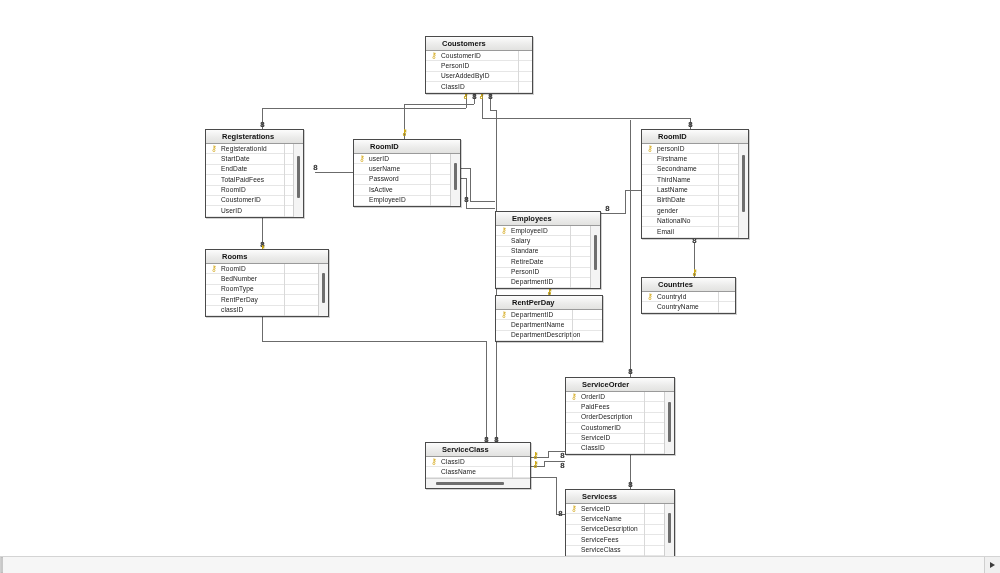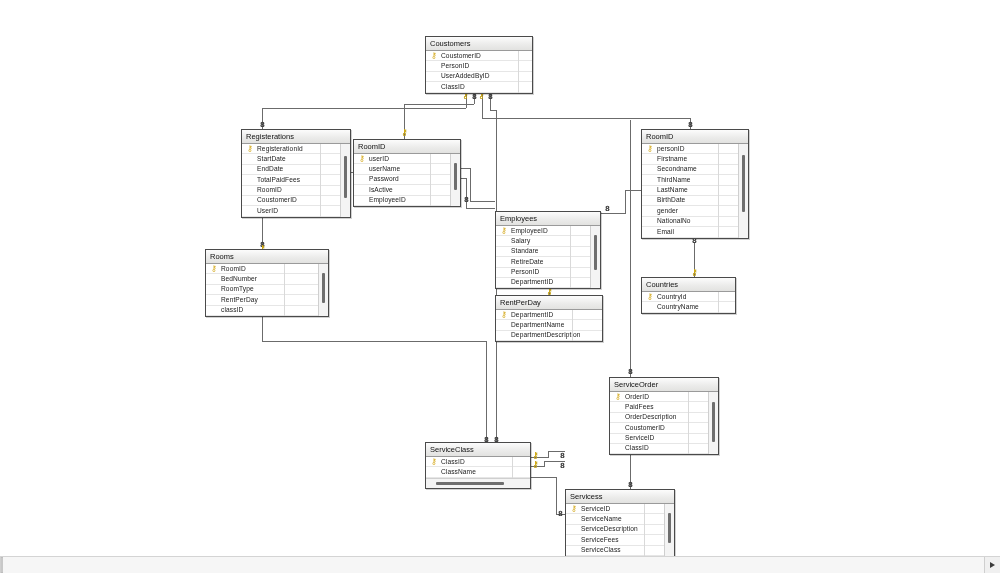--- a/index.html
+++ b/index.html
@@ -36,23 +36,23 @@
   .tbl {
     position: absolute;
     background: #ffffff;
     border: 1px solid #4a4a4a;
     box-sizing: border-box;
     box-shadow: 1px 1px 0 rgba(0,0,0,0.18);
   }
   .tbl-title {
     height: 13px;
     line-height: 13px;
-    padding: 0 4px;
+    padding: 0 16px;
     font-size: 7.5px;
-    font-weight: normal;
+    font-weight: bold;
     color: #111111;
     background: linear-gradient(to bottom, #fcfcfc 0%, #ececeb 55%, #e2e2e0 100%);
     border-bottom: 1px solid #9a9a9a;
     white-space: nowrap;
     overflow: hidden;
   }
   .tbl-body {
     position: relative;
     background: #ffffff;
   }
@@ -306,21 +306,21 @@
                 <div class="col-name">UserAddedByID</div>
               </div>
               <div class="row">
                 <div class="key-cell"></div>
                 <div class="col-name">ClassID</div>
               </div>
               <div class="col-divider" style="left: 92px;"></div>
             </div>
           </div>
         </div>
-        <div class="tbl" style="left: 205px; top: 129px; width: 110px; margin-left: 36px;">
+        <div class="tbl" style="left: 205px; top: 129px; width: 99px;">
           <div class="tbl-title">Registerations</div>
           <div class="tbl-body">
             <div class="tbl-rows">
               <div class="row">
                 <div class="key-cell"><span class="key-glyph">⚷</span></div>
                 <div class="col-name">RegisterationId</div>
               </div>
               <div class="row">
                 <div class="key-cell"></div>
                 <div class="col-name">StartDate</div>
@@ -525,21 +525,21 @@
                 <div class="col-name">DepartmentName</div>
               </div>
               <div class="row">
                 <div class="key-cell"></div>
                 <div class="col-name">DepartmentDescription</div>
               </div>
               <div class="col-divider" style="left: 76px;"></div>
             </div>
           </div>
         </div>
-        <div class="tbl" style="left: 565px; top: 377px; width: 110px; margin-left: 44px;">
+        <div class="tbl" style="left: 565px; top: 377px; width: 110px;">
           <div class="tbl-title">ServiceOrder</div>
           <div class="tbl-body">
             <div class="tbl-rows">
               <div class="row">
                 <div class="key-cell"><span class="key-glyph">⚷</span></div>
                 <div class="col-name">OrderID</div>
               </div>
               <div class="row">
                 <div class="key-cell"></div>
                 <div class="col-name">PaidFees</div>

